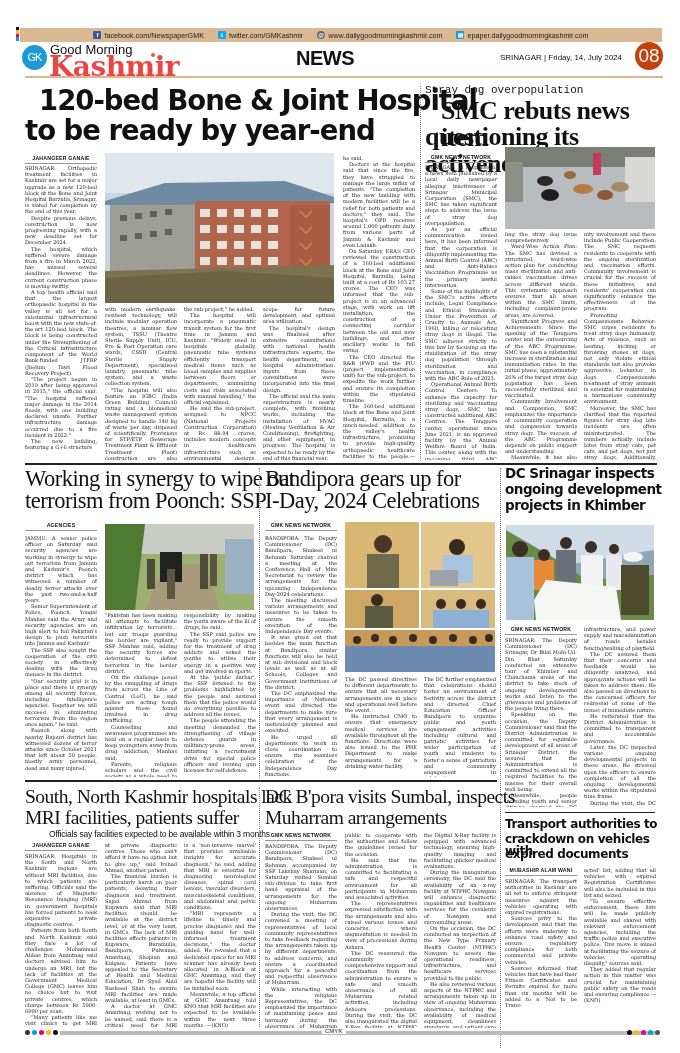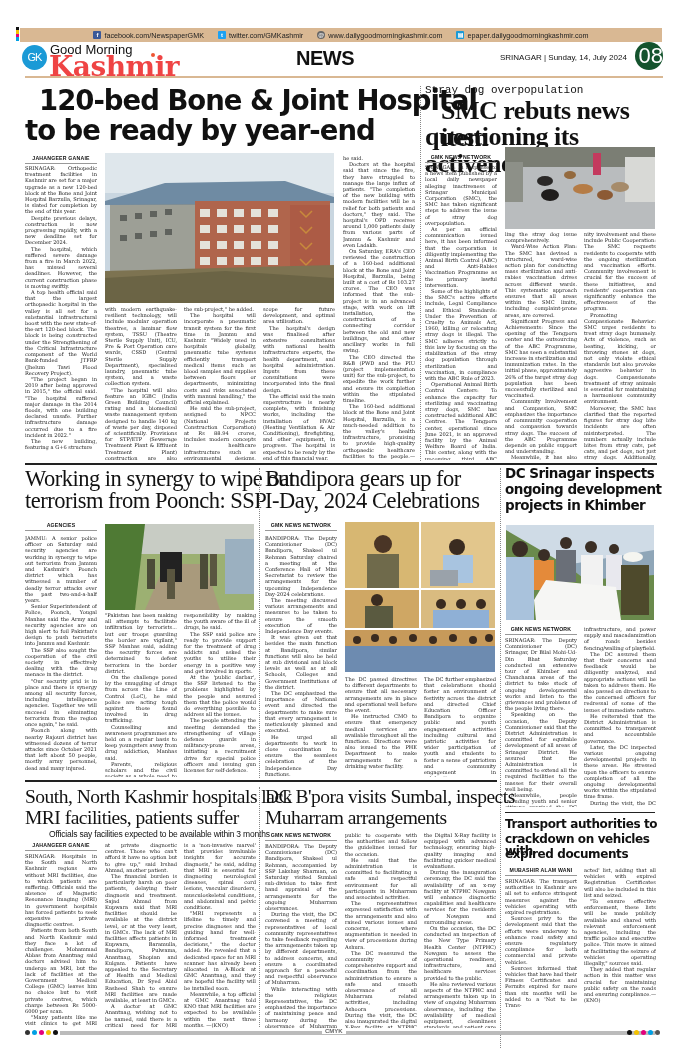--- a/index.html
+++ b/index.html
@@ -8,21 +8,21 @@
 .regmark{position:absolute;left:16px;top:27px;width:3px;height:14px;background:linear-gradient(#111 0 25%,#f4c200 25% 50%,#e4007c 50% 75%,#00a0e4 75%)}
 .topbar{position:absolute;left:20px;top:28px;width:642px;height:14px;background:#d9b893;display:flex;align-items:center;justify-content:center;gap:6px;font-family:"Liberation Sans",sans-serif;font-size:7.2px;color:#222;white-space:nowrap}
 .topbar .ic{display:inline-block;width:8px;height:8px;border-radius:1px;margin-right:3px;vertical-align:middle;color:#fff;font-size:6px;line-height:8px;text-align:center;font-weight:bold}
 .topbar .sitem{display:flex;align-items:center;margin:0 4px}
 .logo-circle{position:absolute;left:22px;top:45px;width:25px;height:25px;border-radius:50%;background:#1b9ad6;color:#fff;font-family:"Liberation Sans",sans-serif;font-size:11px;line-height:25px;text-align:center;letter-spacing:-1px}
 .logo-top{position:absolute;left:50px;top:42px;font-family:Liberation Sans, sans-serif;font-size:13px;color:#111}
 .logo-main{position:absolute;left:49px;top:50px;font-family:"DejaVu Serif",serif;font-weight:bold;font-size:28px;color:#ef4444;letter-spacing:-0.5px}
 .logo-dot{position:absolute;left:151px;top:53px;width:4px;height:4px;border-radius:50%;background:#e53}
 .section{position:absolute;left:296px;top:47px;font-family:"Liberation Sans",sans-serif;font-weight:bold;font-size:20px;letter-spacing:-0.5px}
 .dateline{position:absolute;left:500px;top:53px;font-family:"Liberation Sans",sans-serif;font-size:8px;color:#111}
-.pagenum{position:absolute;left:635px;top:42px;width:28px;height:28px;border-radius:50%;background:#14532d;color:#fff;font-family:"Liberation Sans",sans-serif;font-size:22px;line-height:28px;text-align:right}
+.pagenum{position:absolute;left:635px;top:42px;width:28px;height:28px;border-radius:50%;background:#c2410c;color:#fff;font-family:"Liberation Sans",sans-serif;font-size:19px;line-height:28px;text-align:center}
 .hrule-tan{position:absolute;left:25px;top:76px;width:638px;height:2px;background:#d9b893}
 .hl{position:absolute;line-height:1.02}
 .h-sans{font-family:"DejaVu Sans",sans-serif;font-weight:bold;letter-spacing:-1px}
 .h-serif{font-family:"Liberation Serif",serif;letter-spacing:-0.5px}
 .byline{position:absolute;font-family:"Liberation Sans",sans-serif;font-weight:bold;font-size:5.2px;text-align:center;border-bottom:1px solid #999;padding-bottom:2px;letter-spacing:0.2px}
 .col{position:absolute;font-family:"DejaVu Serif",serif;font-size:5.1px;line-height:6.2px;text-align:justify;color:#222;overflow:hidden}
 .col p{text-indent:6px}
 .col p:first-child{text-indent:0}
 .photo{position:absolute;overflow:hidden}
 .vsep{position:absolute;width:0;border-left:1px dotted #888}
@@ -54,21 +54,21 @@
   <span class="sitem">
       <span class="ic" style="background:#1b9ad6">▤</span>
       <span>epaper.dailygoodmorningkashmir.com</span>
     </span>
 </div>
 <div class="logo-circle">GK</div>
 <div class="logo-top">Good Morning</div>
 <div class="logo-main">Kashmir</div>
 <div class="logo-dot"></div>
 <div class="section">NEWS</div>
-<div class="dateline">SRINAGAR | Sunday, 14, July 2024</div>
+<div class="dateline">SRINAGAR | Friday, 14, July 2024</div>
 <div class="pagenum">08</div>
 <div class="hrule-tan"></div>
 
 <div class="hl h-sans" style="left:25px;top:86px;font-size:27.5px;margin-left:14px;">120-bed Bone &amp; Joint Hospital</div>
 <div class="hl h-sans" style="left:25px;top:116px;font-size:27.5px;">to be ready by year-end</div>
 <div class="byline" style="left:25px;top:155px;width:72px;">JAHANGEER GANAIE</div>
 <div class="col" style="left:25px;top:165px;width:72px;height:295px;">
     <p>SRINAGAR: Orthopedic treatment facilities in Kashmir are set for a major upgrade as a new 120-bed block at the Bone and Joint Hospital Barzulla, Srinagar, is slated for completion by the end of this year.</p>
     <p>Despite previous delays, construction is now progressing rapidly, with a new deadline set for December 2024.</p>
     <p>The hospital, which suffered severe damage from a fire in March 2022, has missed several deadlines. However, the current construction phase is moving swiftly.</p>

